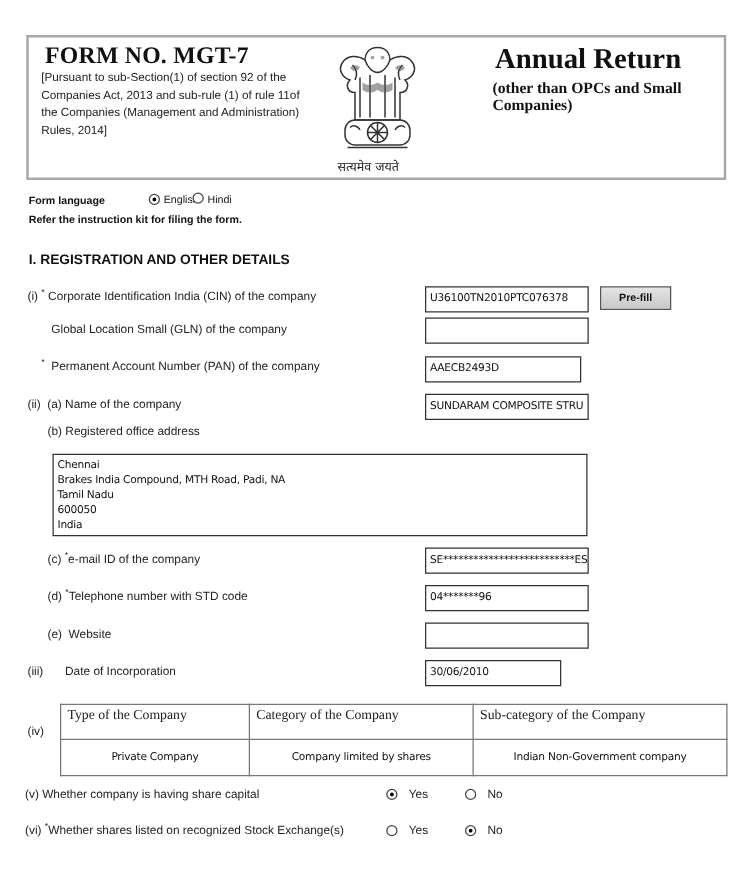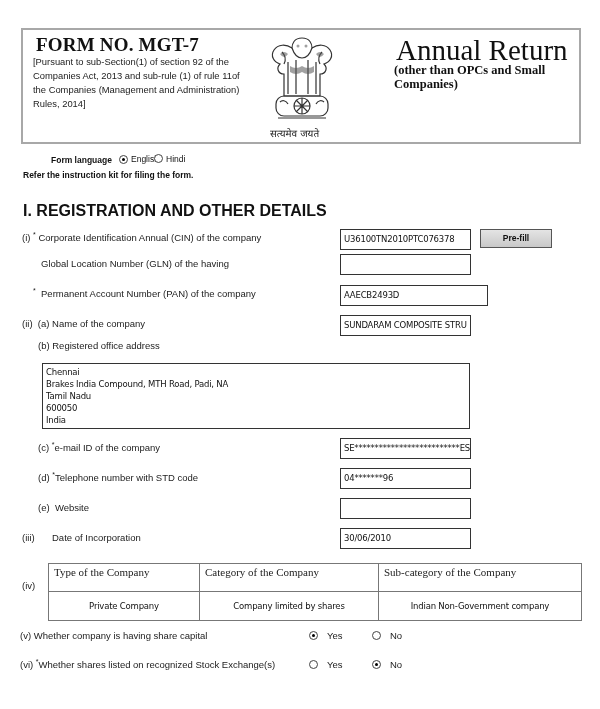--- a/index.html
+++ b/index.html
@@ -3,35 +3,35 @@
 <meta charset="utf-8">
 <style>
   html, body { margin: 0; padding: 0; background: #ffffff; }
   body { width: 600px; height: 709px; position: relative; overflow: hidden; font-family: "Liberation Sans", sans-serif; color: #111; }
   .abs { position: absolute; }
   .header-box { left: 21px; top: 28px; width: 560px; height: 116px; border: 2px solid #a8a8a8; box-sizing: border-box; }
   .form-no { left: 36px; top: 34px; font-family: "Liberation Serif", serif; font-weight: bold; font-size: 19px; letter-spacing: 0.2px; }
   .form-sub { left: 33px; top: 55px; width: 215px; font-family: "Liberation Sans", sans-serif; font-size: 9.4px; line-height: 14px; color: #222; }
   .emblem { left: 262px; top: 32px; width: 80px; height: 108px; }
   .motto { left: 270px; top: 126px; font-size: 10px; font-family: "DejaVu Sans", sans-serif; color: #222; }
-  .ar-title { left: 396px; top: 34px; font-family: "Liberation Serif", serif; font-weight: normal; font-size: 29px; }
+  .ar-title { left: 396px; top: 34px; font-family: "Liberation Serif", serif; font-weight: bold; font-size: 23px; }
   .ar-sub { left: 394px; top: 63px; width: 185px; font-family: "Liberation Serif", serif; font-weight: bold; font-size: 12.5px; line-height: 14px; }
 
   .small { font-size: 8.5px; }
   .bold { font-weight: bold; }
   .lbl { font-size: 9.5px; color: #222; }
   .star { font-size: 7px; vertical-align: top; position: relative; top: -1px; }
 
   .radio { display: inline-block; width: 9px; height: 9px; border: 1px solid #444; border-radius: 50%; box-sizing: border-box; position: relative; vertical-align: middle; background: #fff; }
   .radio.on::after { content: ""; position: absolute; left: 2px; top: 2px; width: 3px; height: 3px; border-radius: 50%; background: #000; }
 
   .field { position: absolute; border: 1px solid #333; background: #fff; height: 21px; box-sizing: border-box; font-family: "DejaVu Sans", sans-serif; font-size: 8.5px; padding: 0 3px; line-height: 19px; white-space: nowrap; overflow: hidden; color: #111; letter-spacing: -0.2px; }
   .addr { position: absolute; left: 42px; top: 363px; width: 428px; height: 66px; border: 1px solid #333; box-sizing: border-box; font-family: "DejaVu Sans", sans-serif; font-size: 8.5px; line-height: 12px; padding: 2px 3px; letter-spacing: -0.2px; }
   .addr div { white-space: nowrap; }
-  .btn { position: absolute; left: 480px; top: 229px; width: 72px; height: 19px; border: 1px solid #555; box-sizing: border-box; background: linear-gradient(#e4e4e4, #c8c8c8); font-size: 8.5px; font-weight: bold; text-align: center; line-height: 17px; cursor: pointer; }
+  .btn { position: absolute; left: 480px; top: 229px; width: 57px; height: 19px; border: 1px solid #555; box-sizing: border-box; background: linear-gradient(#e4e4e4, #c8c8c8); font-size: 8.5px; font-weight: bold; text-align: center; line-height: 17px; cursor: pointer; }
 
   .tbl { position: absolute; left: 48px; top: 563px; border-collapse: collapse; width: 534px; }
   .tbl td { border: 1px solid #777; padding: 0 5px; font-size: 11px; }
   .tbl .hd td { font-family: "Liberation Serif", serif; height: 25px; vertical-align: top; padding-top: 2px; color: #222; }
   .tbl .rw td { font-family: "DejaVu Sans", sans-serif; font-size: 8.5px; text-align: center; height: 28px; letter-spacing: -0.2px; }
 </style>
 </head>
 <body>
 
 <div class="abs header-box"></div>
@@ -58,46 +58,46 @@
         <path d="M54 22 q4 -4 8 0 q-4 6 -8 0z"></path>
       <path d="M28 34 q6 4 12 0 q6 4 12 0 l0 6 q-6 4 -12 0 q-6 4 -12 0z"></path>
     </g>
   </svg>
 </div>
 <div class="abs motto">सत्यमेव जयते</div>
 
 <div class="abs ar-title">Annual Return</div>
 <div class="abs ar-sub">(other than OPCs and Small Companies)</div>
 
-<div class="abs small bold" style="left:23px; top:155px;margin-left:28px;">Form language</div>
+<div class="abs small bold" style="left:23px; top:155px;">Form language</div>
 <div class="abs small" style="left:103px; top:154px; display:flex; align-items:center; gap:3px;padding-left:16px;">
   <span class="radio on"></span>
   <span>English</span>
 </div>
 <div class="abs small" style="left:154px; top:154px; display:flex; align-items:flex-start; gap:3px;">
   <span class="radio"></span>
   <span>Hindi</span>
 </div>
 <div class="abs small bold" style="left:23px; top:170px;">Refer the instruction kit for filing the form.</div>
 
-<div class="abs bold" style="left:23px; top:202px; font-size:16px;">I. REGISTRATION AND OTHER DETAILS</div>
+<div class="abs bold" style="left:23px; top:202px; font-size:11px;">I. REGISTRATION AND OTHER DETAILS</div>
 
 <div class="abs lbl" style="left:22px; top:232px;">
-  <span>(i)</span> <span class="star">*</span> <span>Corporate Identification Annual (CIN) of the company</span>
+  <span>(i)</span> <span class="star">*</span> <span>Corporate Identification India (CIN) of the company</span>
 </div>
 <div class="field" style="left:340px; top:229px; width:131px;">U36100TN2010PTC076378</div>
 <div class="btn">Pre-fill</div>
 
-<div class="abs lbl" style="left:41px; top:258px;">Global Location Number (GLN) of the having</div>
+<div class="abs lbl" style="left:41px; top:258px;">Global Location Small (GLN) of the company</div>
 <div class="field" style="left:340px; top:254px; width:131px;"></div>
 
 <div class="abs lbl" style="left:33px; top:288px;">
   <span class="star">*</span>&nbsp; <span>Permanent Account Number (PAN) of the company</span>
 </div>
-<div class="field" style="left:340px; top:285px; width:148px;">AAECB2493D</div>
+<div class="field" style="left:340px; top:285px; width:125px;">AAECB2493D</div>
 
 <div class="abs lbl" style="left:22px; top:318px;">
   <span>(ii)</span>&nbsp; <span>(a) Name of the company</span>
 </div>
 <div class="field" style="left:340px; top:315px; width:131px;">SUNDARAM COMPOSITE STRU</div>
 
 <div class="abs lbl" style="left:38px; top:340px;">(b) Registered office address</div>
 <div class="addr">
   <div>Chennai</div>
   <div>Brakes India Compound, MTH Road, Padi, NA</div>
@@ -114,21 +114,21 @@
 <div class="abs lbl" style="left:38px; top:472px;">
   <span>(d)</span> <span class="star">*</span><span>Telephone number with STD code</span>
 </div>
 <div class="field" style="left:340px; top:468px; width:131px;">04*******96</div>
 
 <div class="abs lbl" style="left:38px; top:502px; white-space:pre;">(e)  Website</div>
 <div class="field" style="left:340px; top:498px; width:131px;"></div>
 
 <div class="abs lbl" style="left:22px; top:532px;">(iii)</div>
 <div class="abs lbl" style="left:52px; top:532px;">Date of Incorporation</div>
-<div class="field" style="left:340px; top:528px; width:131px;">30/06/2010</div>
+<div class="field" style="left:340px; top:528px; width:109px;">30/06/2010</div>
 
 <div class="abs lbl" style="left:22px; top:580px;text-align:right;">(iv)</div>
 <table class="tbl">
   <tbody>
       <tr class="hd">
     <td style="width:140px;">Type of the Company</td>
     <td style="width:168px;">Category of the Company</td>
     <td>Sub-category of the Company</td>
   </tr>
   <tr class="rw">

